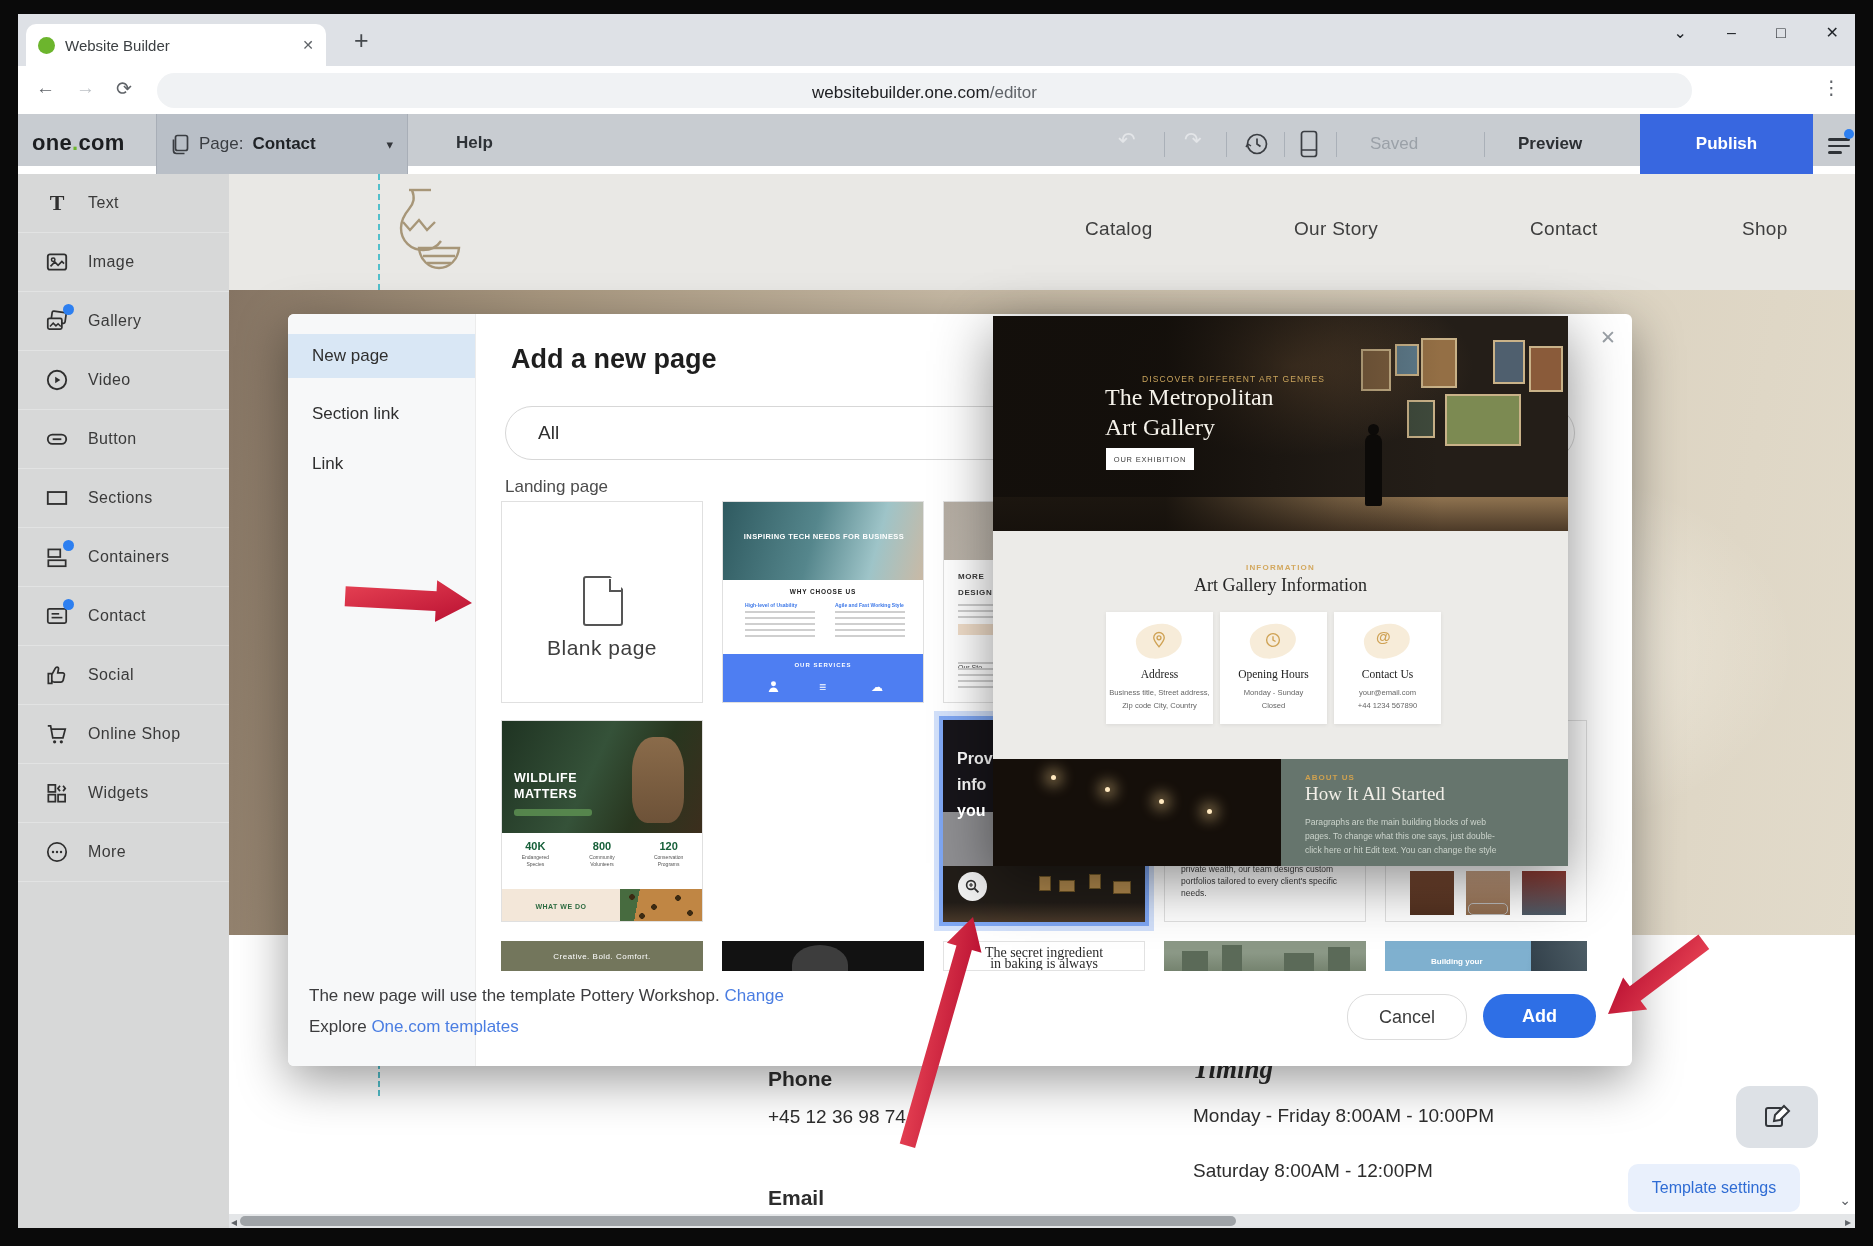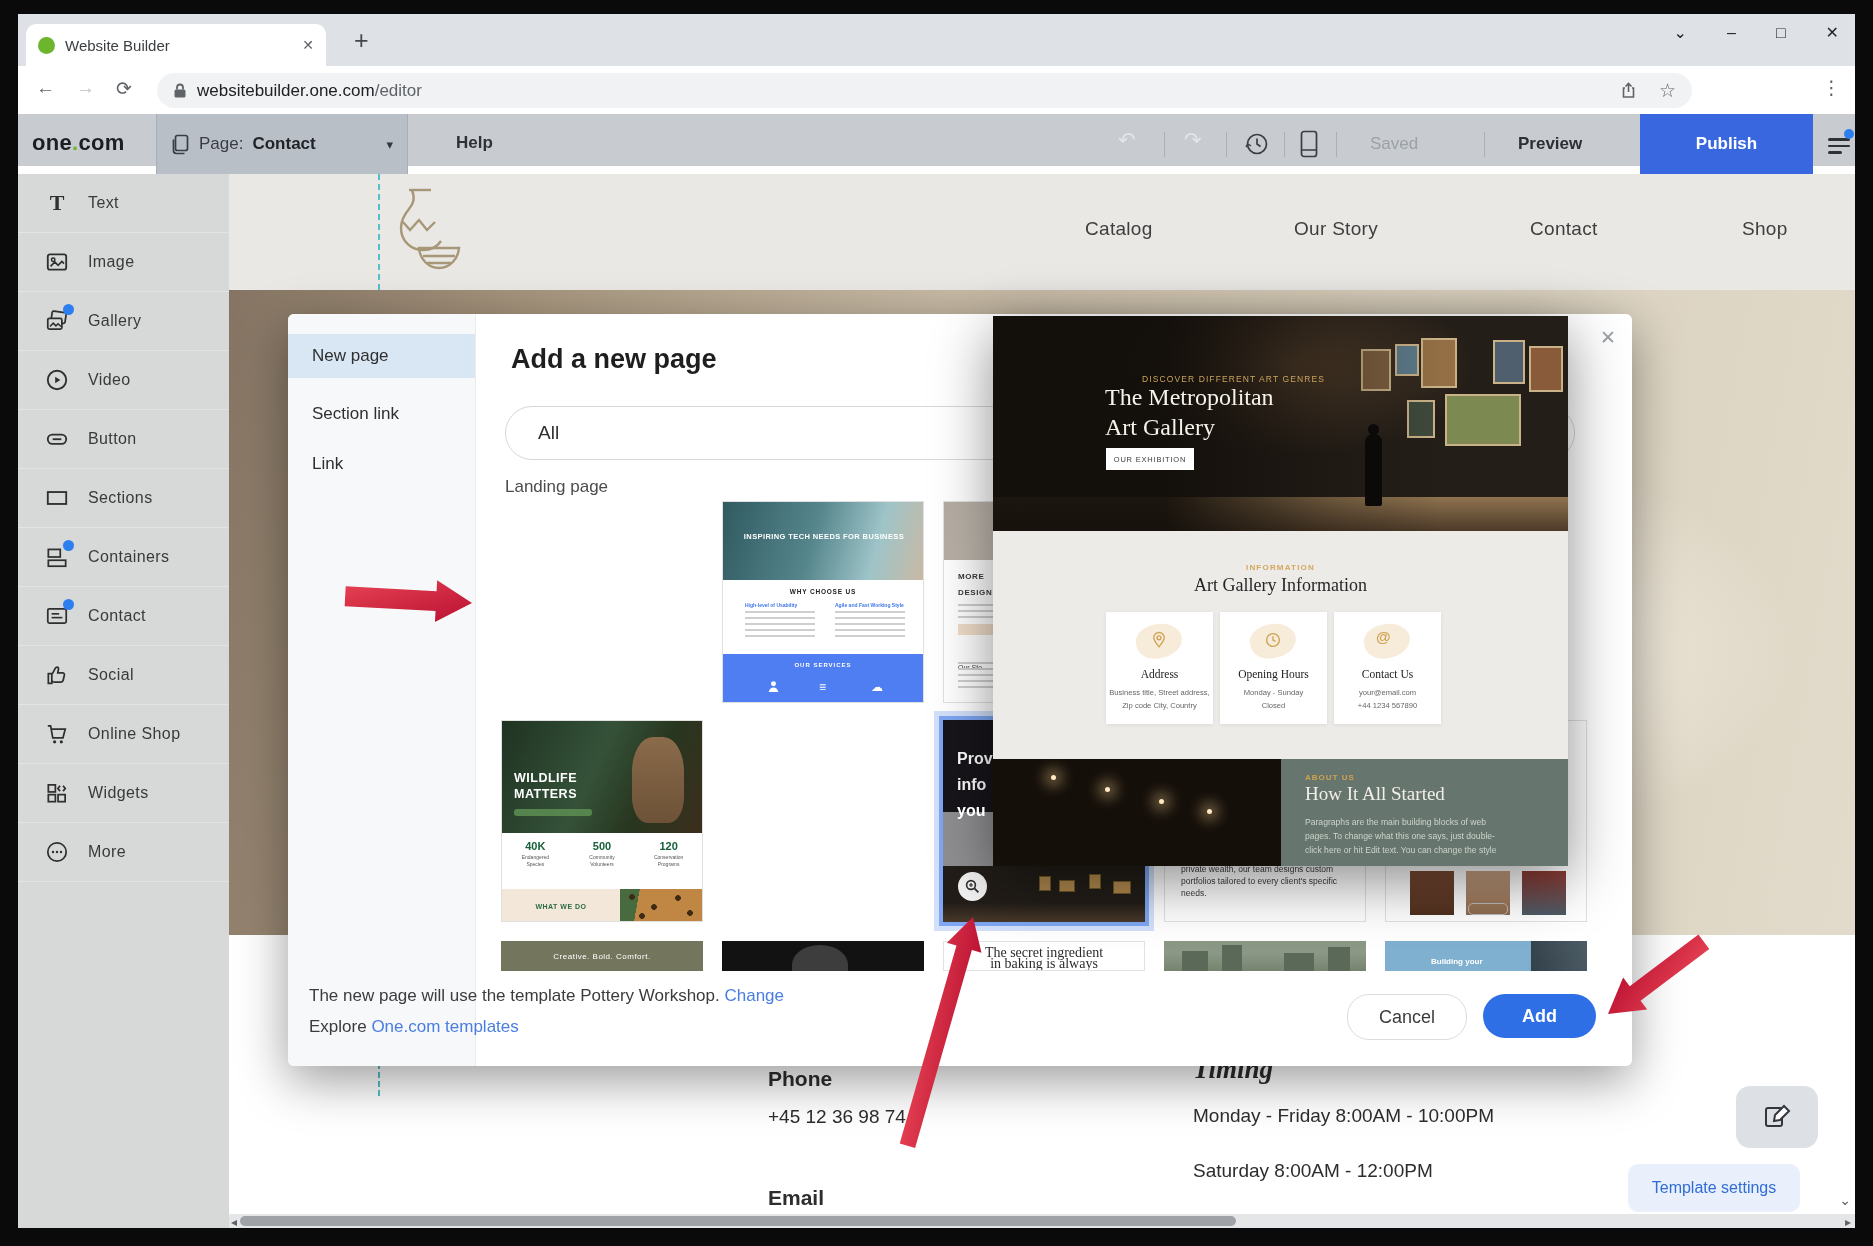--- a/index.html
+++ b/index.html
@@ -13,21 +13,21 @@
   .tab{position:absolute;left:8px;top:10px;width:300px;height:42px;background:#fff;border-radius:10px 10px 0 0;
        display:flex;align-items:center;padding:0 12px;gap:10px;box-sizing:border-box;}
   .favicon{width:17px;height:17px;border-radius:50%;background:#6cb52d;flex:0 0 auto;}
   .tab-title{font-size:15px;color:#3c4043;flex:1;white-space:nowrap;}
   .tab-close{color:#5f6368;font-size:14px;cursor:pointer;}
   .newtab{position:absolute;left:336px;top:12px;font-size:25px;color:#45494d;}
   .winctl{position:absolute;right:16px;top:9px;display:flex;gap:40px;align-items:center;color:#1f2328;font-size:16px;}
   .urlbar{position:absolute;left:0;top:52px;width:100%;height:48px;background:#fff;border-bottom:1px solid #e6e8ea;}
   .nav-ic{position:absolute;top:11px;font-size:19px;color:#5f6368;}
   .omnibox{position:absolute;left:139px;top:7px;width:1535px;height:35px;background:#f0f2f4;border-radius:18px;
-           display:flex;align-items:center;padding:0 16px;gap:10px;box-sizing:border-box;}
+           display:flex;align-items:center;padding:0 16px;gap:10px;box-sizing:border-box;flex-direction:column;}
   .url-host{font-size:17px;color:#202124;}
   .url-path{font-size:17px;color:#5f6368;}
   .omni-right{margin-left:auto;display:flex;gap:22px;align-items:center;color:#5f6368;}
   .kebab{position:absolute;right:14px;top:10px;font-size:19px;color:#5f6368;letter-spacing:0;}
 
   
   .toolbar{position:absolute;left:0;top:100px;width:100%;height:52px;background:#c8ccd1;}
   .brand{position:absolute;left:14px;top:16px;font-size:22px;font-weight:bold;color:#1c1e21;letter-spacing:.3px;}
   .brand .g{color:#6cb52d;}
   .page-sel{position:absolute;left:138px;top:0;width:252px;height:60px;background:#b9bfc7;border-left:1px solid #a8aeb7;
@@ -472,20 +472,24 @@
       <div class="m-tab" style="top:80px;height:40px;">Section link</div>
       <div class="m-tab" style="top:130px;height:40px;">Link</div>
     </div>
     <span class="m-close">✕</span>
     <div class="m-title">Add a new page</div>
     <div class="m-filter">All</div>
     <div class="m-sec-label">Landing page</div>
 
     <div class="m-grid">
 
+      <div class="card" style="left:0;top:0;">
+        <span class="blank-doc"></span>
+        <span class="blank-label">Blank page</span>
+      </div>
       <div class="card" style="left:221px;top:0;">
         <div class="tech-photo"></div>
         <div class="tech-head">INSPIRING TECH NEEDS FOR BUSINESS</div>
         <div class="tech-why">WHY CHOOSE US</div>
         <div class="tech-col" style="left:22px;">
               <div class="tech-link">High-level of Usability</div>
               <div class="bars" style="height:26px;"></div>
             </div>
         <div class="tech-col" style="left:112px;">
               <div class="tech-link">Agile and Fast Working Style</div>
@@ -519,21 +523,21 @@
             </div>
         <div class="wild-t" style="top:50px;">WILDLIFE</div>
         <div class="wild-t" style="top:66px;">MATTERS</div>
         <div class="wild-pill"></div>
         <div class="wild-stats">
           <div class="wstat">
                 <div class="v">40K</div>
                 <div class="l"><span>Endangered</span><br><span>Species</span></div>
               </div>
           <div class="wstat">
-                <div class="v">500</div>
+                <div class="v">800</div>
                 <div class="l"><span>Community</span><br><span>Volunteers</span></div>
               </div>
           <div class="wstat">
                 <div class="v">120</div>
                 <div class="l"><span>Conservation</span><br><span>Programs</span></div>
               </div>
         </div>
         <div class="wild-what">WHAT WE DO</div>
         <div class="wild-leo"></div>
       </div>

